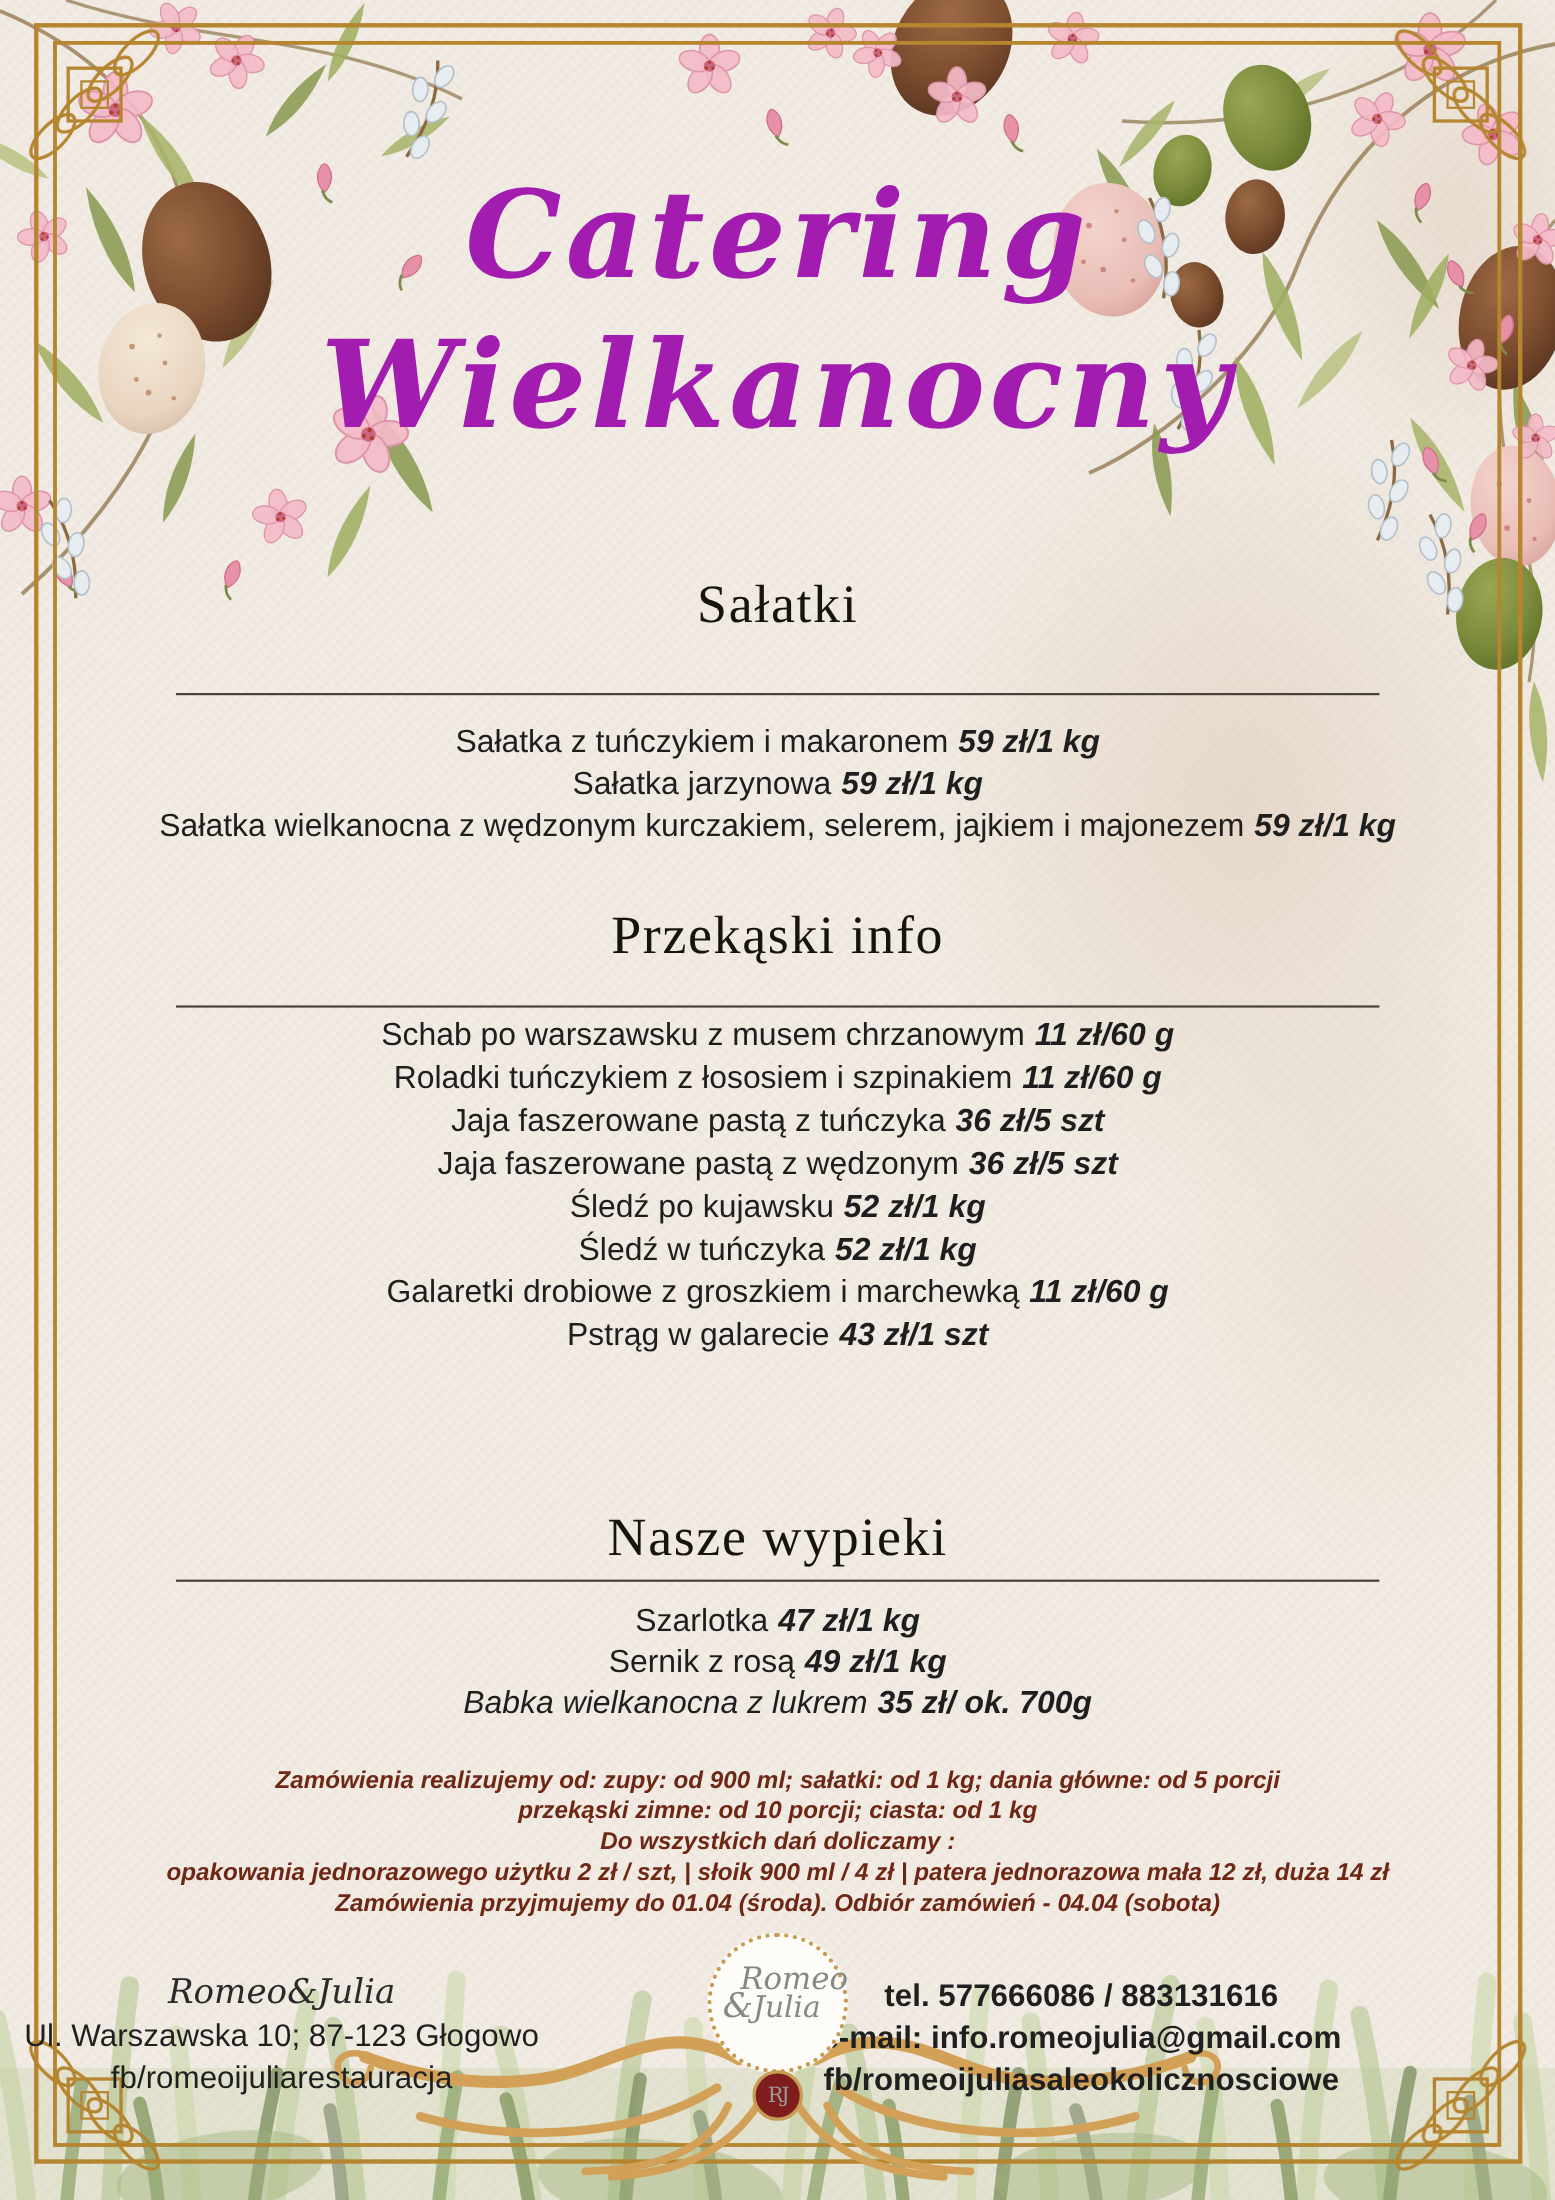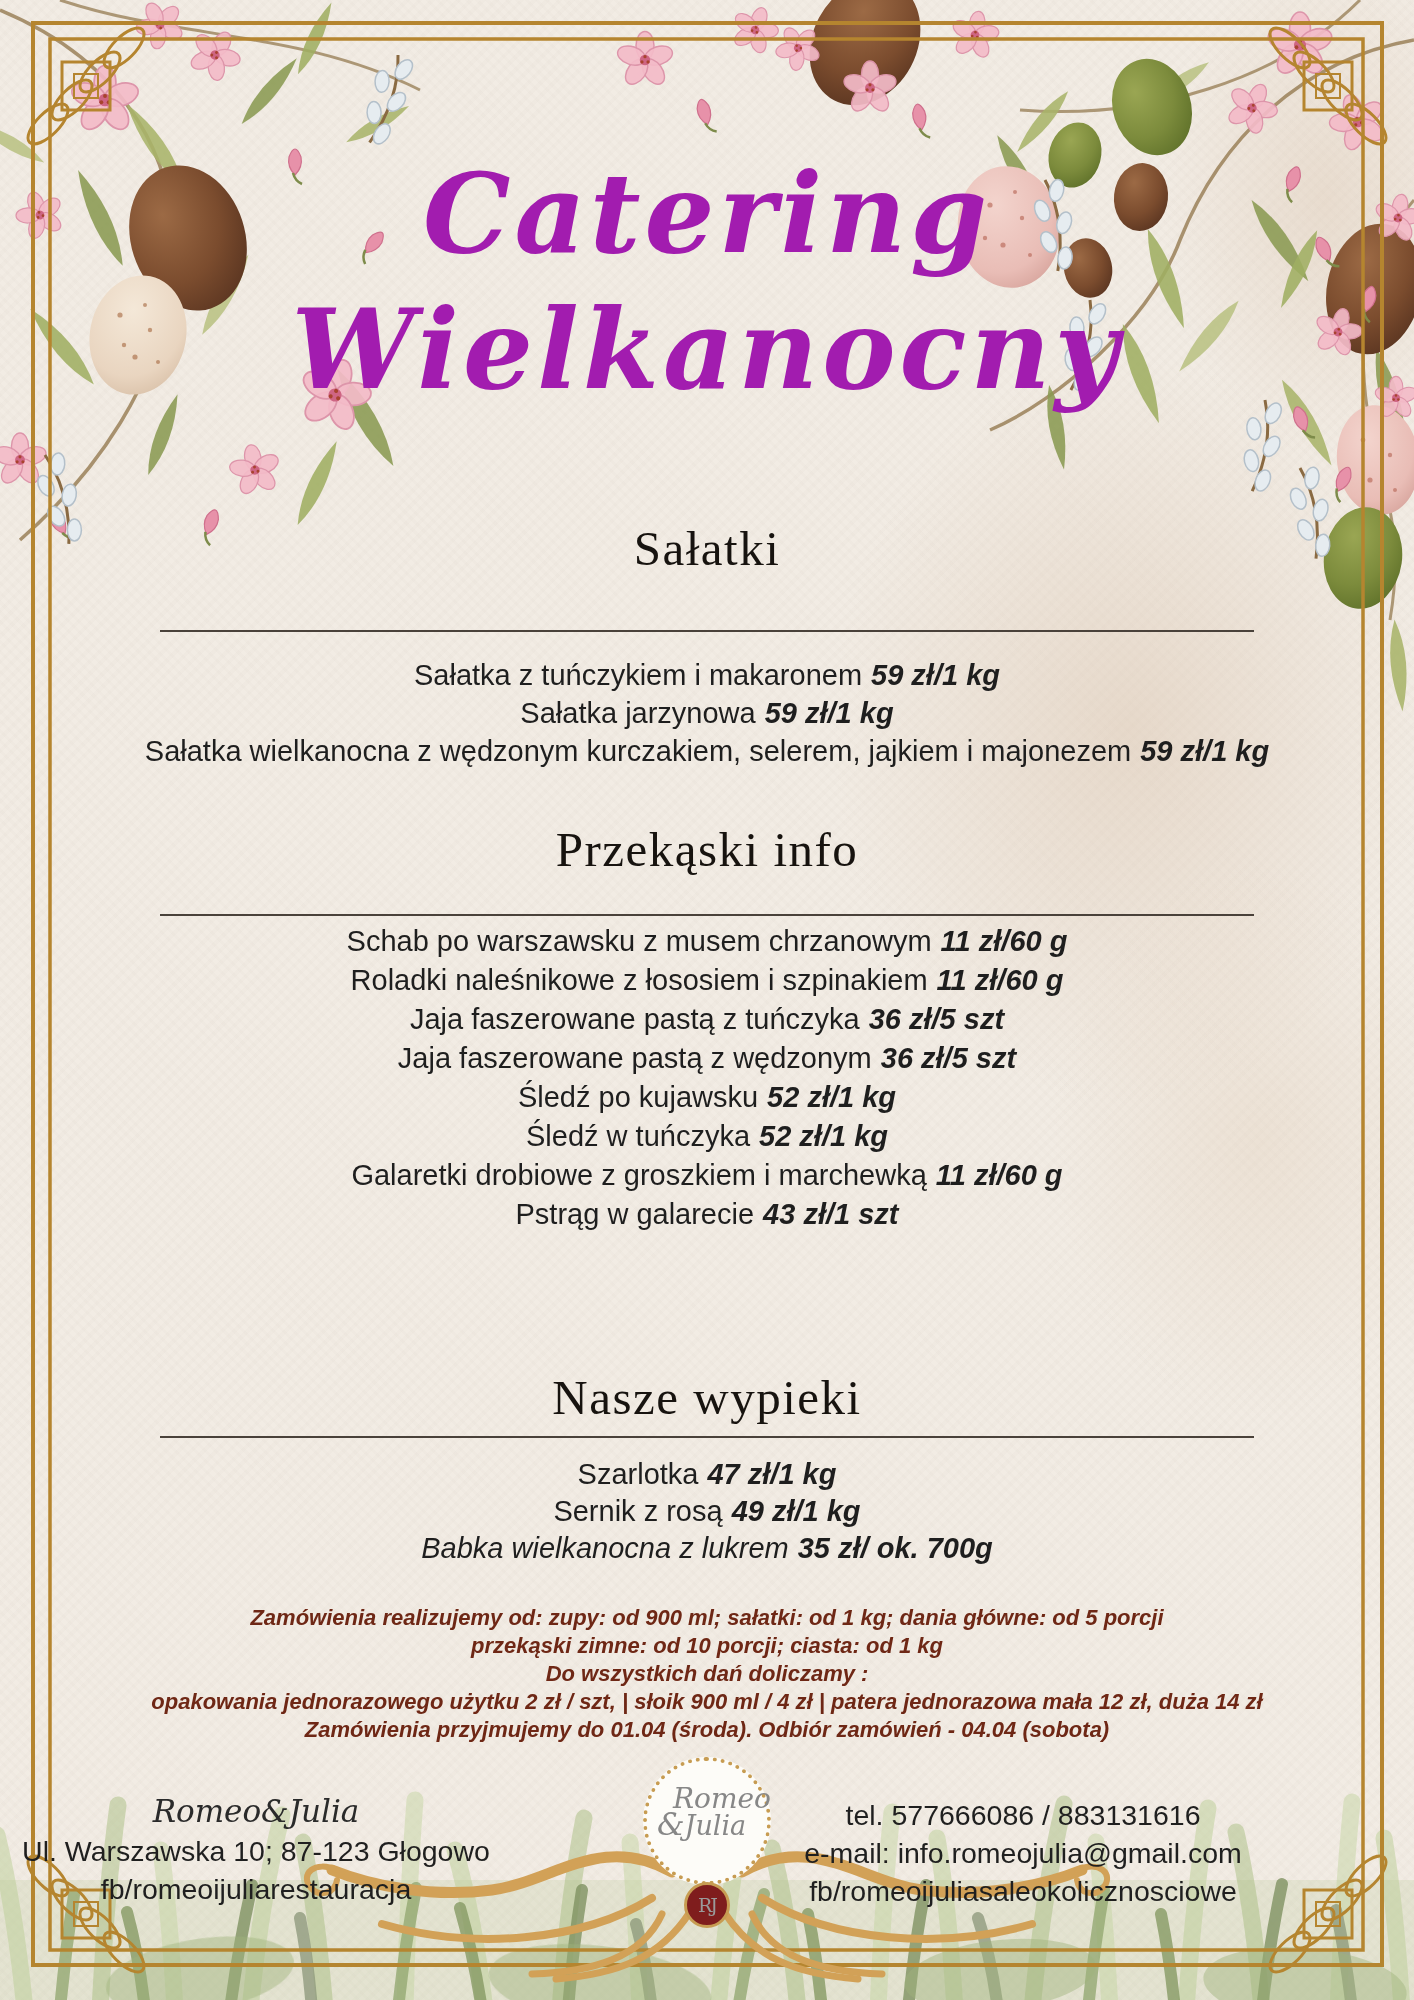--- a/index.html
+++ b/index.html
@@ -28,21 +28,21 @@
   .menu-block{position:absolute;left:0;width:100%;text-align:center;z-index:6;}
   .mi{color:#1e1e1e;font-size:29px;}
   .salads .mi{height:38px;line-height:38px;}
   .cold .mi{height:39px;line-height:39px;}
   .bakes .mi{height:37px;line-height:37px;}
   .pr{font-weight:bold;font-style:italic;margin-left:9px;}
   .it{font-style:italic;}
   .note{font-size:22px;font-weight:bold;font-style:italic;color:#6e2715;height:28px;line-height:28px;}
   .foot-col{position:absolute;text-align:center;z-index:6;}
   #foot-left{left:16px;top:1790px;width:480px;}
-  #foot-right{left:693px;top:1796px;width:660px;}
+  #foot-right{left:653px;top:1796px;width:660px;font-weight:bold;}
   .brand-script{font-family:"DejaVu Serif",serif;font-style:italic;font-size:31px;color:#2a2a2a;height:42px;line-height:42px;}
   .contact{font-size:28.5px;color:#1f1f1f;height:38px;line-height:38px;}
   #logo-circle{position:absolute;left:643px;top:1757px;width:128px;height:128px;border:4px dotted #c79c52;
     border-radius:50%;background:#fdfcf8;z-index:7;box-sizing:border-box;text-align:center;}
   .logo-name{font-family:"DejaVu Serif",serif;font-style:italic;color:#878787;}
   #logo-romeo{font-size:28px;margin:24px 0 0 26px;line-height:28px;text-align:center;}
   #logo-jline{font-size:27px;margin:-4px 0 0 10px;line-height:30px;text-align:left;}
   #logo-amp{font-size:31px;}
   #logo-monogram{position:absolute;left:684px;top:1882px;width:46px;height:46px;border:3px solid #c79c52;
     border-radius:50%;background:#7f1d1d;z-index:8;box-sizing:border-box;text-align:center;
@@ -308,21 +308,21 @@
 <div class="menu-block salads" style="top:656px">
   <div class="mi"><span class="nm">Sałatka z tuńczykiem i makaronem</span><span class="pr">59 zł/1 kg</span></div>
   <div class="mi"><span class="nm">Sałatka jarzynowa</span><span class="pr">59 zł/1 kg</span></div>
   <div class="mi"><span class="nm">Sałatka wielkanocna z wędzonym kurczakiem, selerem, jajkiem i majonezem</span><span class="pr">59 zł/1 kg</span></div>
 </div>
 
 <div class="txt sec-head" style="top:822px">Przekąski info</div>
 <div class="sep" style="top:914px"></div>
 <div class="menu-block cold" style="top:922px">
   <div class="mi"><span class="nm">Schab po warszawsku z musem chrzanowym</span><span class="pr">11 zł/60 g</span></div>
-  <div class="mi"><span class="nm">Roladki naleśnikowe z łososiem i szpinakiem</span><span class="pr">11 zł/60 g</span></div>
+  <div class="mi"><span class="nm">Roladki tuńczykiem z łososiem i szpinakiem</span><span class="pr">11 zł/60 g</span></div>
   <div class="mi"><span class="nm">Jaja faszerowane pastą z tuńczyka</span><span class="pr">36 zł/5 szt</span></div>
   <div class="mi"><span class="nm">Jaja faszerowane pastą z wędzonym</span><span class="pr">36 zł/5 szt</span></div>
   <div class="mi"><span class="nm">Śledź po kujawsku</span><span class="pr">52 zł/1 kg</span></div>
   <div class="mi"><span class="nm">Śledź w tuńczyka</span><span class="pr">52 zł/1 kg</span></div>
   <div class="mi"><span class="nm">Galaretki drobiowe z groszkiem i marchewką</span><span class="pr">11 zł/60 g</span></div>
   <div class="mi"><span class="nm">Pstrąg w galarecie</span><span class="pr">43 zł/1 szt</span></div>
 </div>
 
 <div class="txt sec-head" style="top:1370px">Nasze wypieki</div>
 <div class="sep" style="top:1436px"></div>

